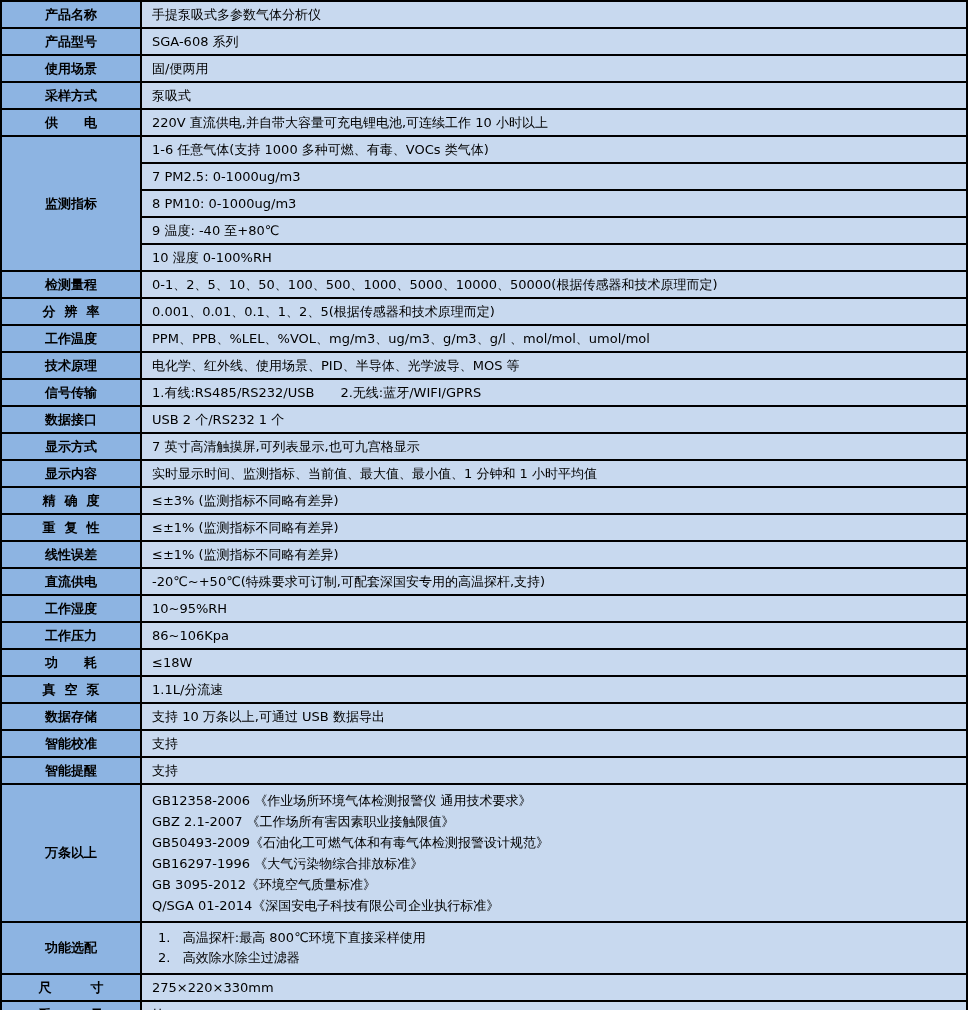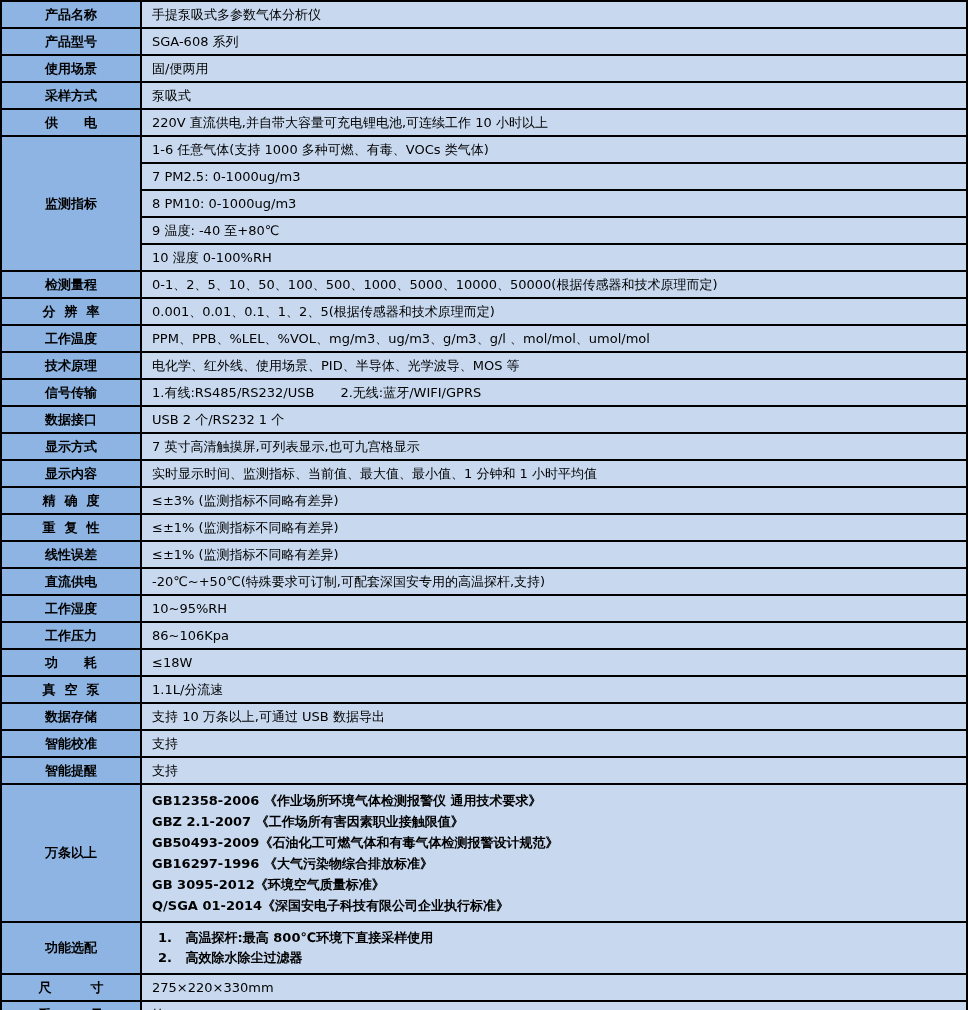--- a/index.html
+++ b/index.html
@@ -32,21 +32,21 @@
     background:var(--label-bg);
     font-weight:bold;
     text-align:center;
     padding:0 2px;
   }
   td.value-cell{
     background:var(--value-bg);
     padding:0 17px 0 10px;
   }
   tr.row-simple{height:27px;}
-  td.multiline-cell{padding:5px 6px 5px 10px;font-weight:bold;}
+  td.multiline-cell{padding:5px 6px 5px 10px;}
   td.multiline-cell .cell-line{line-height:21px;}
   td.multiline-cell.compact .cell-line{line-height:20px;margin-left:6px;}
   col.c-label{width:140px;}
 </style>
 </head>
 <body>
 
 <table class="spec">
   <colgroup>
     <col class="c-label">

